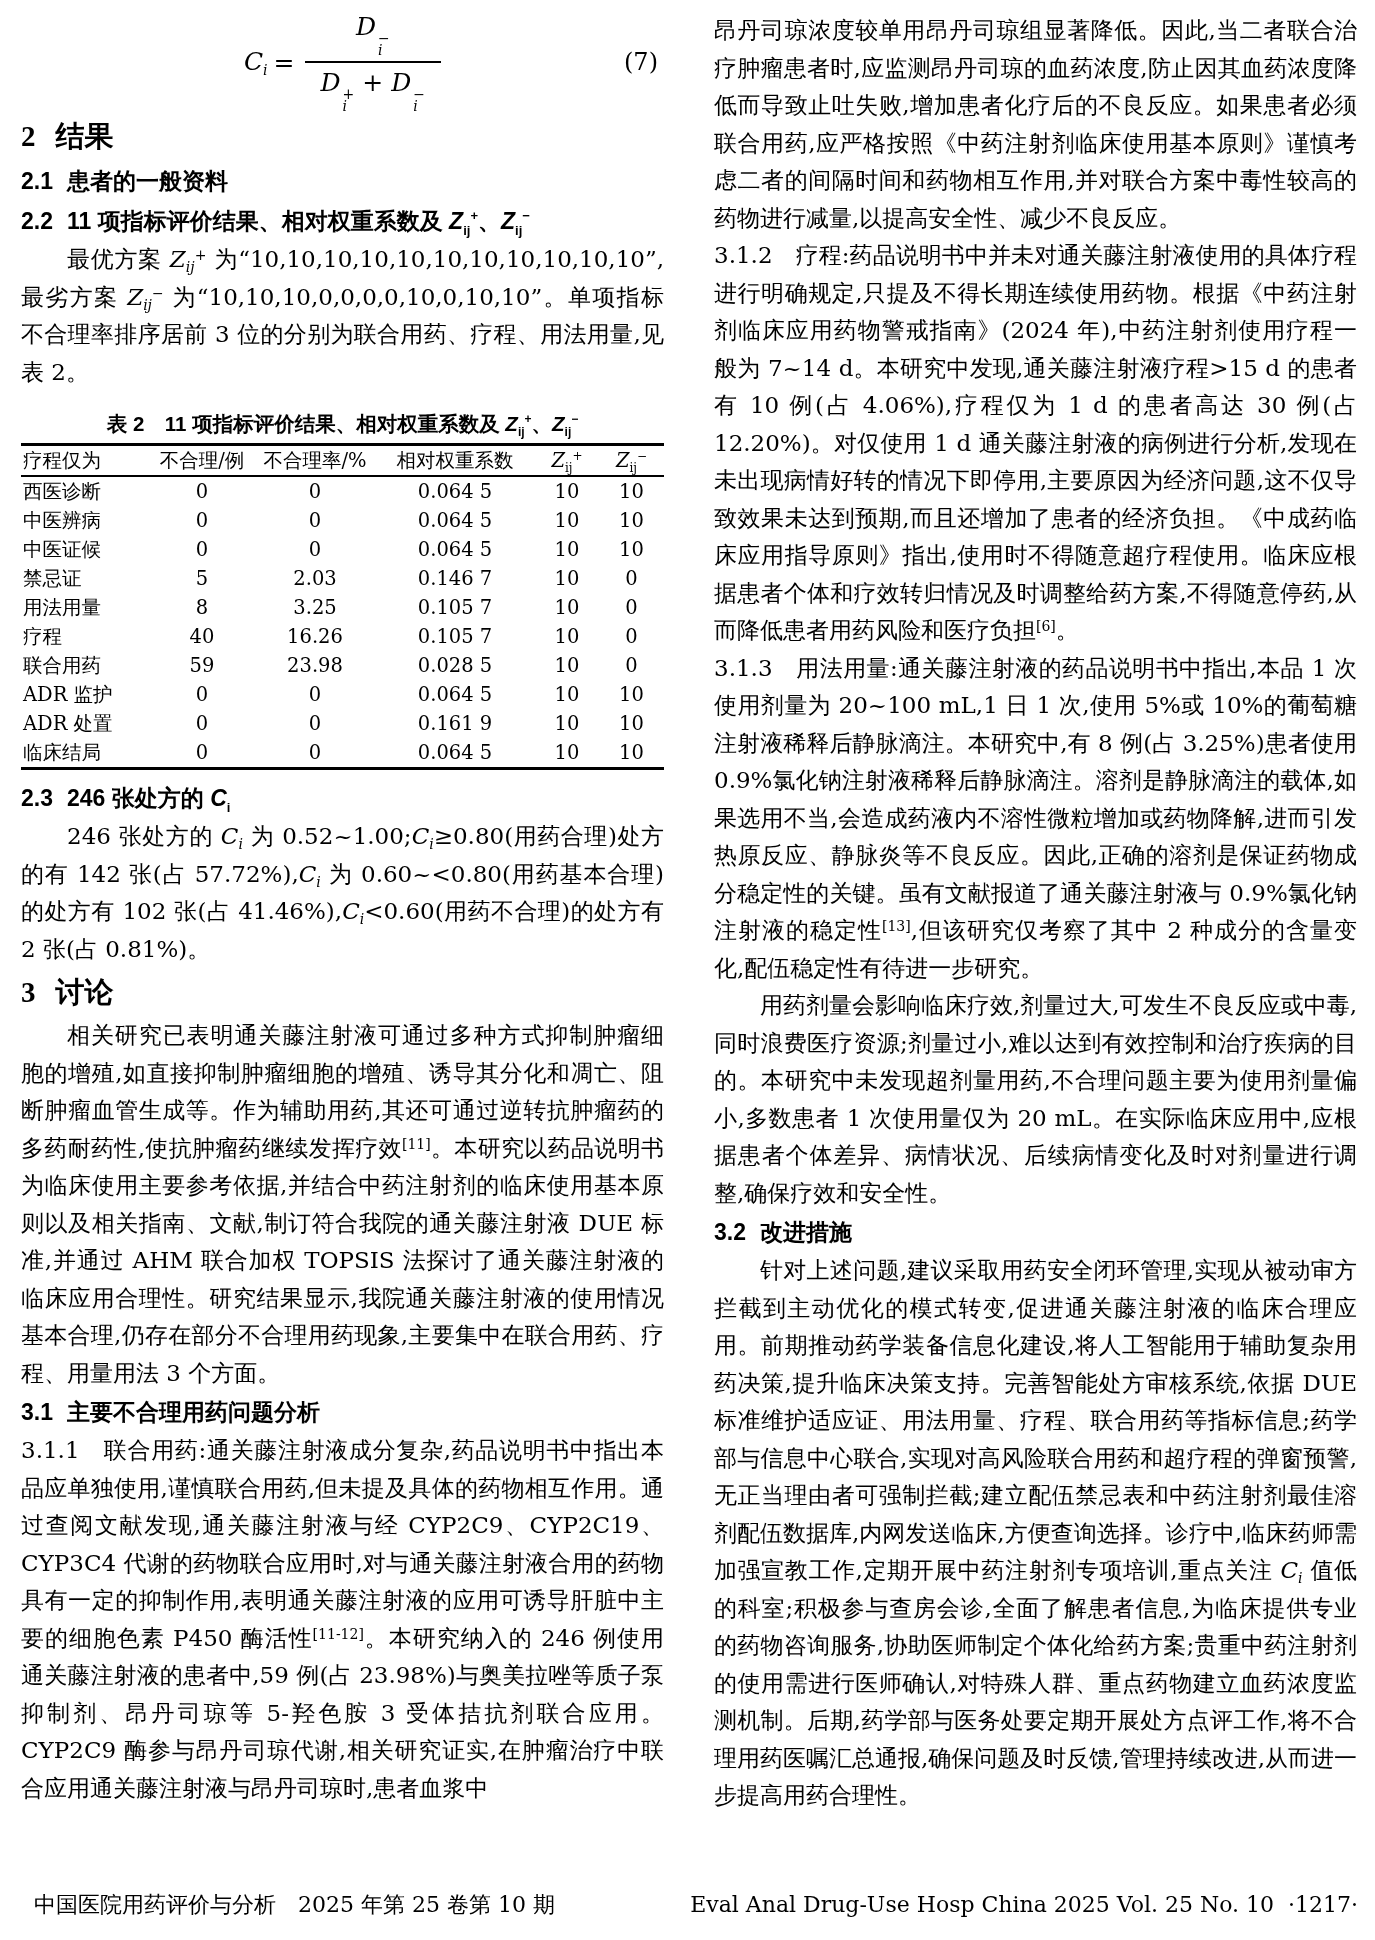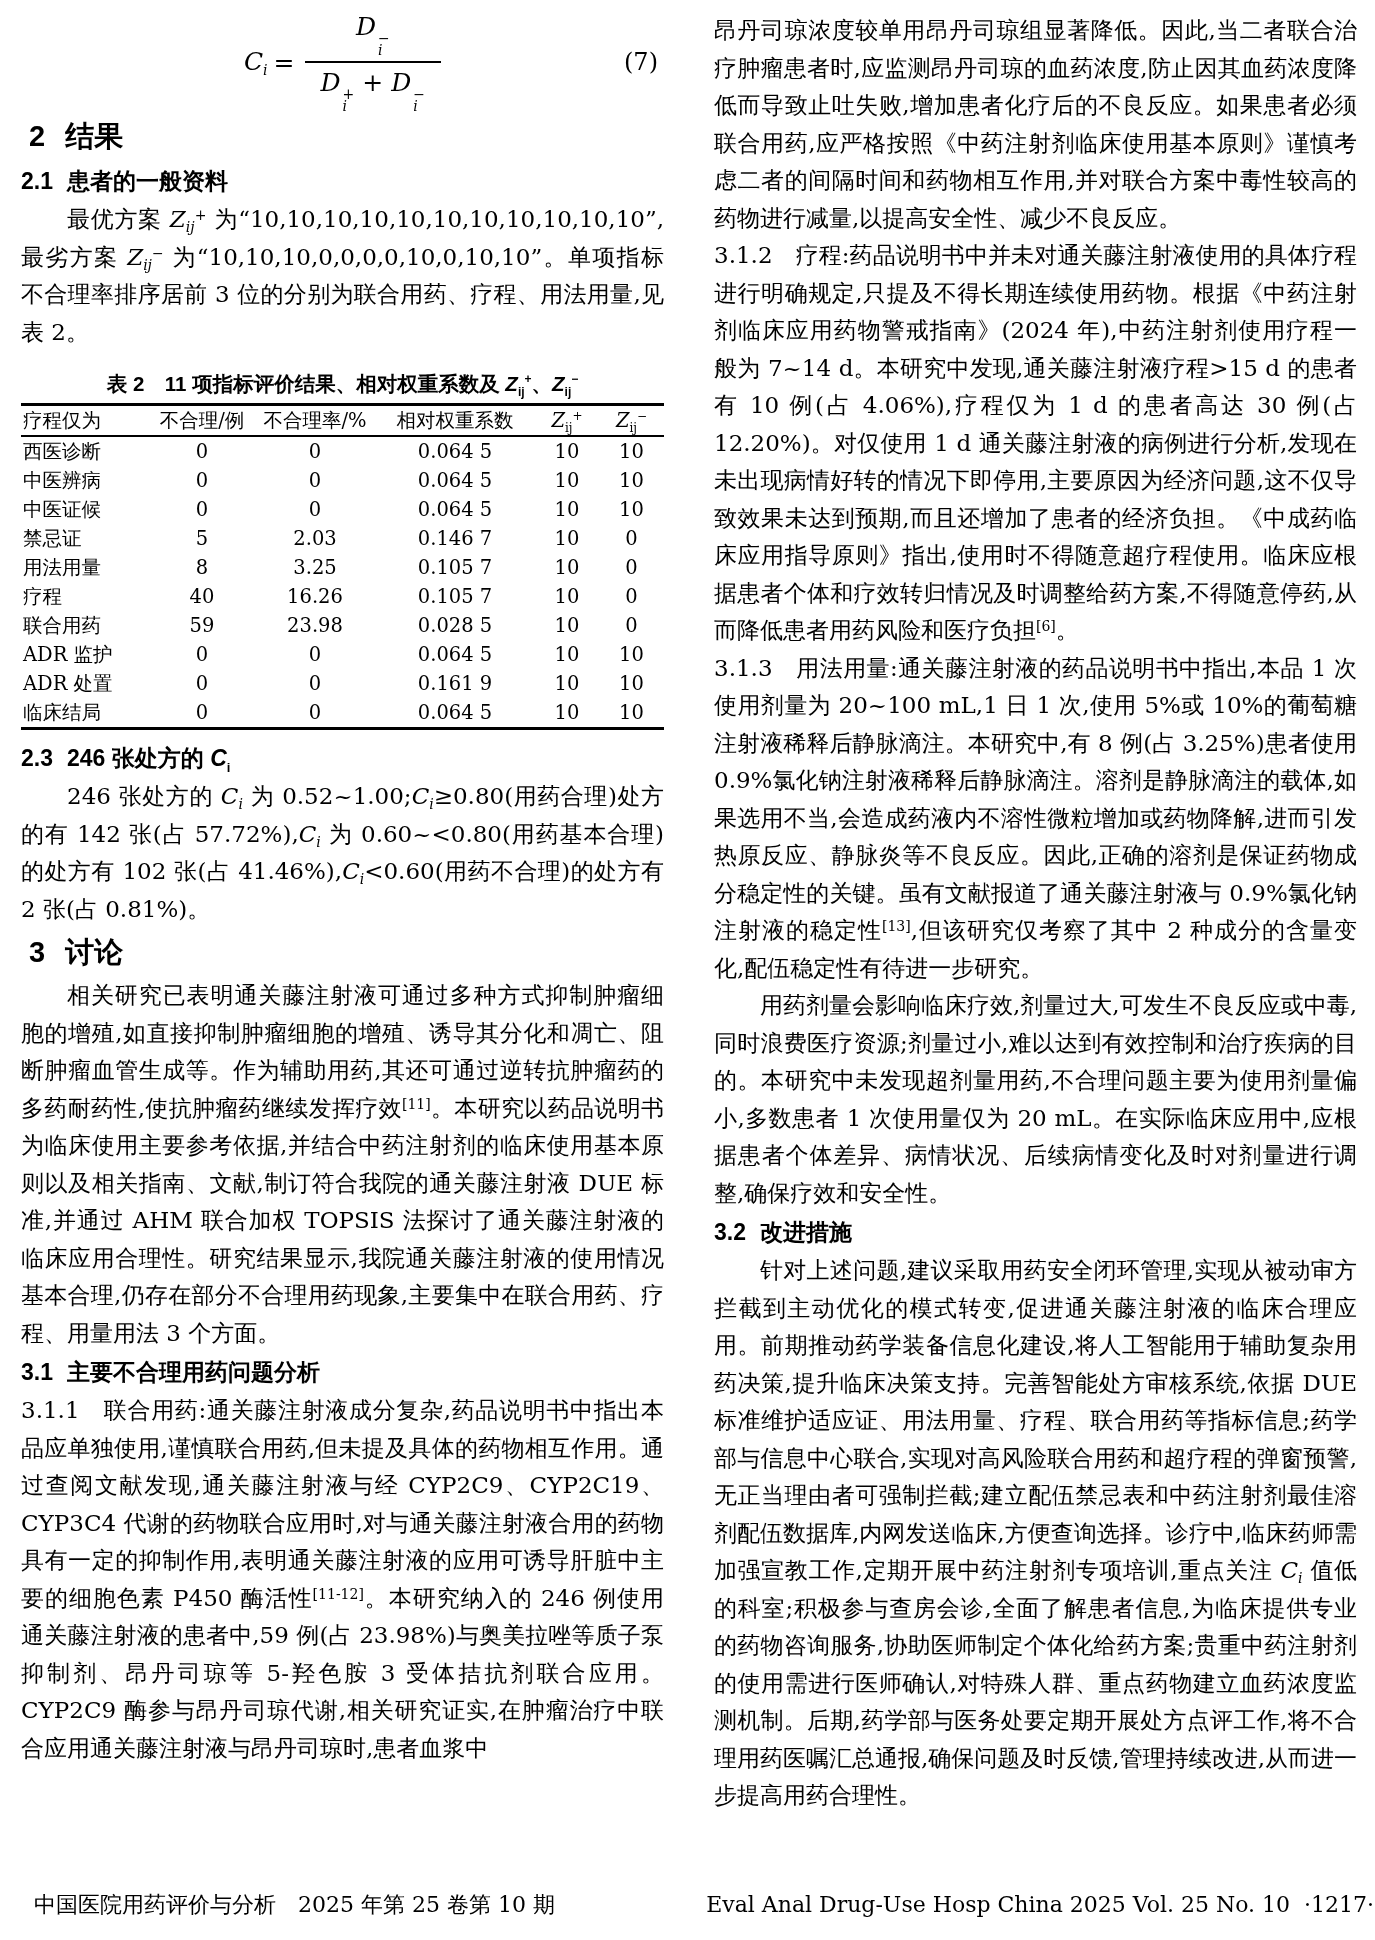--- a/index.html
+++ b/index.html
@@ -14,22 +14,22 @@
   .col { width: 643px; flex: 0 0 643px; }
 
   .p { margin: 0; text-align: justify; line-height: 37.5px; font-size: 23px; }
   .indent { text-indent: 2em; }
 
   sub, sup { font-size: 14px; line-height: 0; }
   .p sub { vertical-align: -5px; font-style: italic; }
   .p sup { vertical-align: 7px; }
   sup.ref { font-size: 14px; font-style: normal; }
 
-  .hd1 { font-family: Liberation Sans, sans-serif; font-weight: bold;
-         font-size: 29px; line-height: 45px; margin: 2px 8px; }
+  .hd1 { font-family: Liberation Serif, serif; font-weight: bold;
+         font-size: 29px; line-height: 45px; margin: 2px 0; }
   .hd1 .hnum { margin-right: 20px; }
   .hd2 { font-family: "Liberation Sans", "DejaVu Sans", sans-serif; font-weight: bold;
          font-size: 23px; line-height: 40px; margin: 0; }
   .hd2 .hnum { margin-right: 14px; }
   .hd2 sub, .hd2 sup { font-size: 13px; }
 
   .formula-row { position: relative; display: flex; align-items: center;
                  justify-content: center; height: 100px; font-size: 25px; }
   .fvar { font-style: italic; }
   .feq { margin: 0 10px 0 6px; }
@@ -49,21 +49,21 @@
   table.tbl { width: 100%; border-collapse: collapse; border-top: 3px solid #000;
               border-bottom: 3px solid #000; font-size: 19.5px; margin: 2px 0 8px; }
   .tbl th { font-weight: normal; border-bottom: 2px solid #000; }
   .tbl th, .tbl td { padding: 0 2px; line-height: 29px; text-align: center; }
   .tbl th:first-child, .tbl td:first-child { text-align: left; }
   .tbl sub, .tbl sup { font-size: 12px; }
   .tbl .zi { font-style: italic; }
 
   .footer { position: absolute; left: 0; right: 0; bottom: 20px; display: flex;
             justify-content: space-between; align-items: baseline;
-            padding: 0 1px 0 34px; font-size: 22px; }
+            padding: 0 17px 0 34px; font-size: 22px; }
   .footer .pgno { margin-left: 14px; }
 </style>
 </head>
 <body>
 
 <div class="columns">
 
   <div class="col">
 
     <div class="formula-row">
@@ -83,20 +83,21 @@
             </span></span>
       </span>
       <span class="eq-tag">(7)</span>
     </div>
 
     <h2 class="hd1"><span class="hnum">2</span><span>结果</span></h2>
 
     <h3 class="hd2"><span class="hnum">2.1</span><span>患者的一般资料</span></h3>
 
 
+    <h3 class="hd2"><span class="hnum">2.2</span><span>11 项指标评价结果、相对权重系数及 </span><i>Z</i><sub>ij</sub><sup>+</sup><span>、</span><i>Z</i><sub>ij</sub><sup>−</sup></h3>
 
     <p class="p indent"><span>最优方案 </span><i>Z</i><sub>ij</sub><sup>+</sup><span> 为“10,10,10,10,10,10,10,10,10,10,10”,最劣方案 </span><i>Z</i><sub>ij</sub><sup>−</sup><span> 为“10,10,10,0,0,0,0,10,0,10,10”。单项指标不合理率排序居前 3 位的分别为联合用药、疗程、用法用量,见表 2。</span></p>
 
     <div class="tbl-cap"><span>表 2</span>　<span>11 项指标评价结果、相对权重系数及 </span><i>Z</i><sub>ij</sub><sup>+</sup><span>、</span><i>Z</i><sub>ij</sub><sup>−</sup></div>
 
     <table class="tbl">
       <colgroup>
         <col style="width:128px">
           <col style="width:106px">
           <col style="width:120px">

